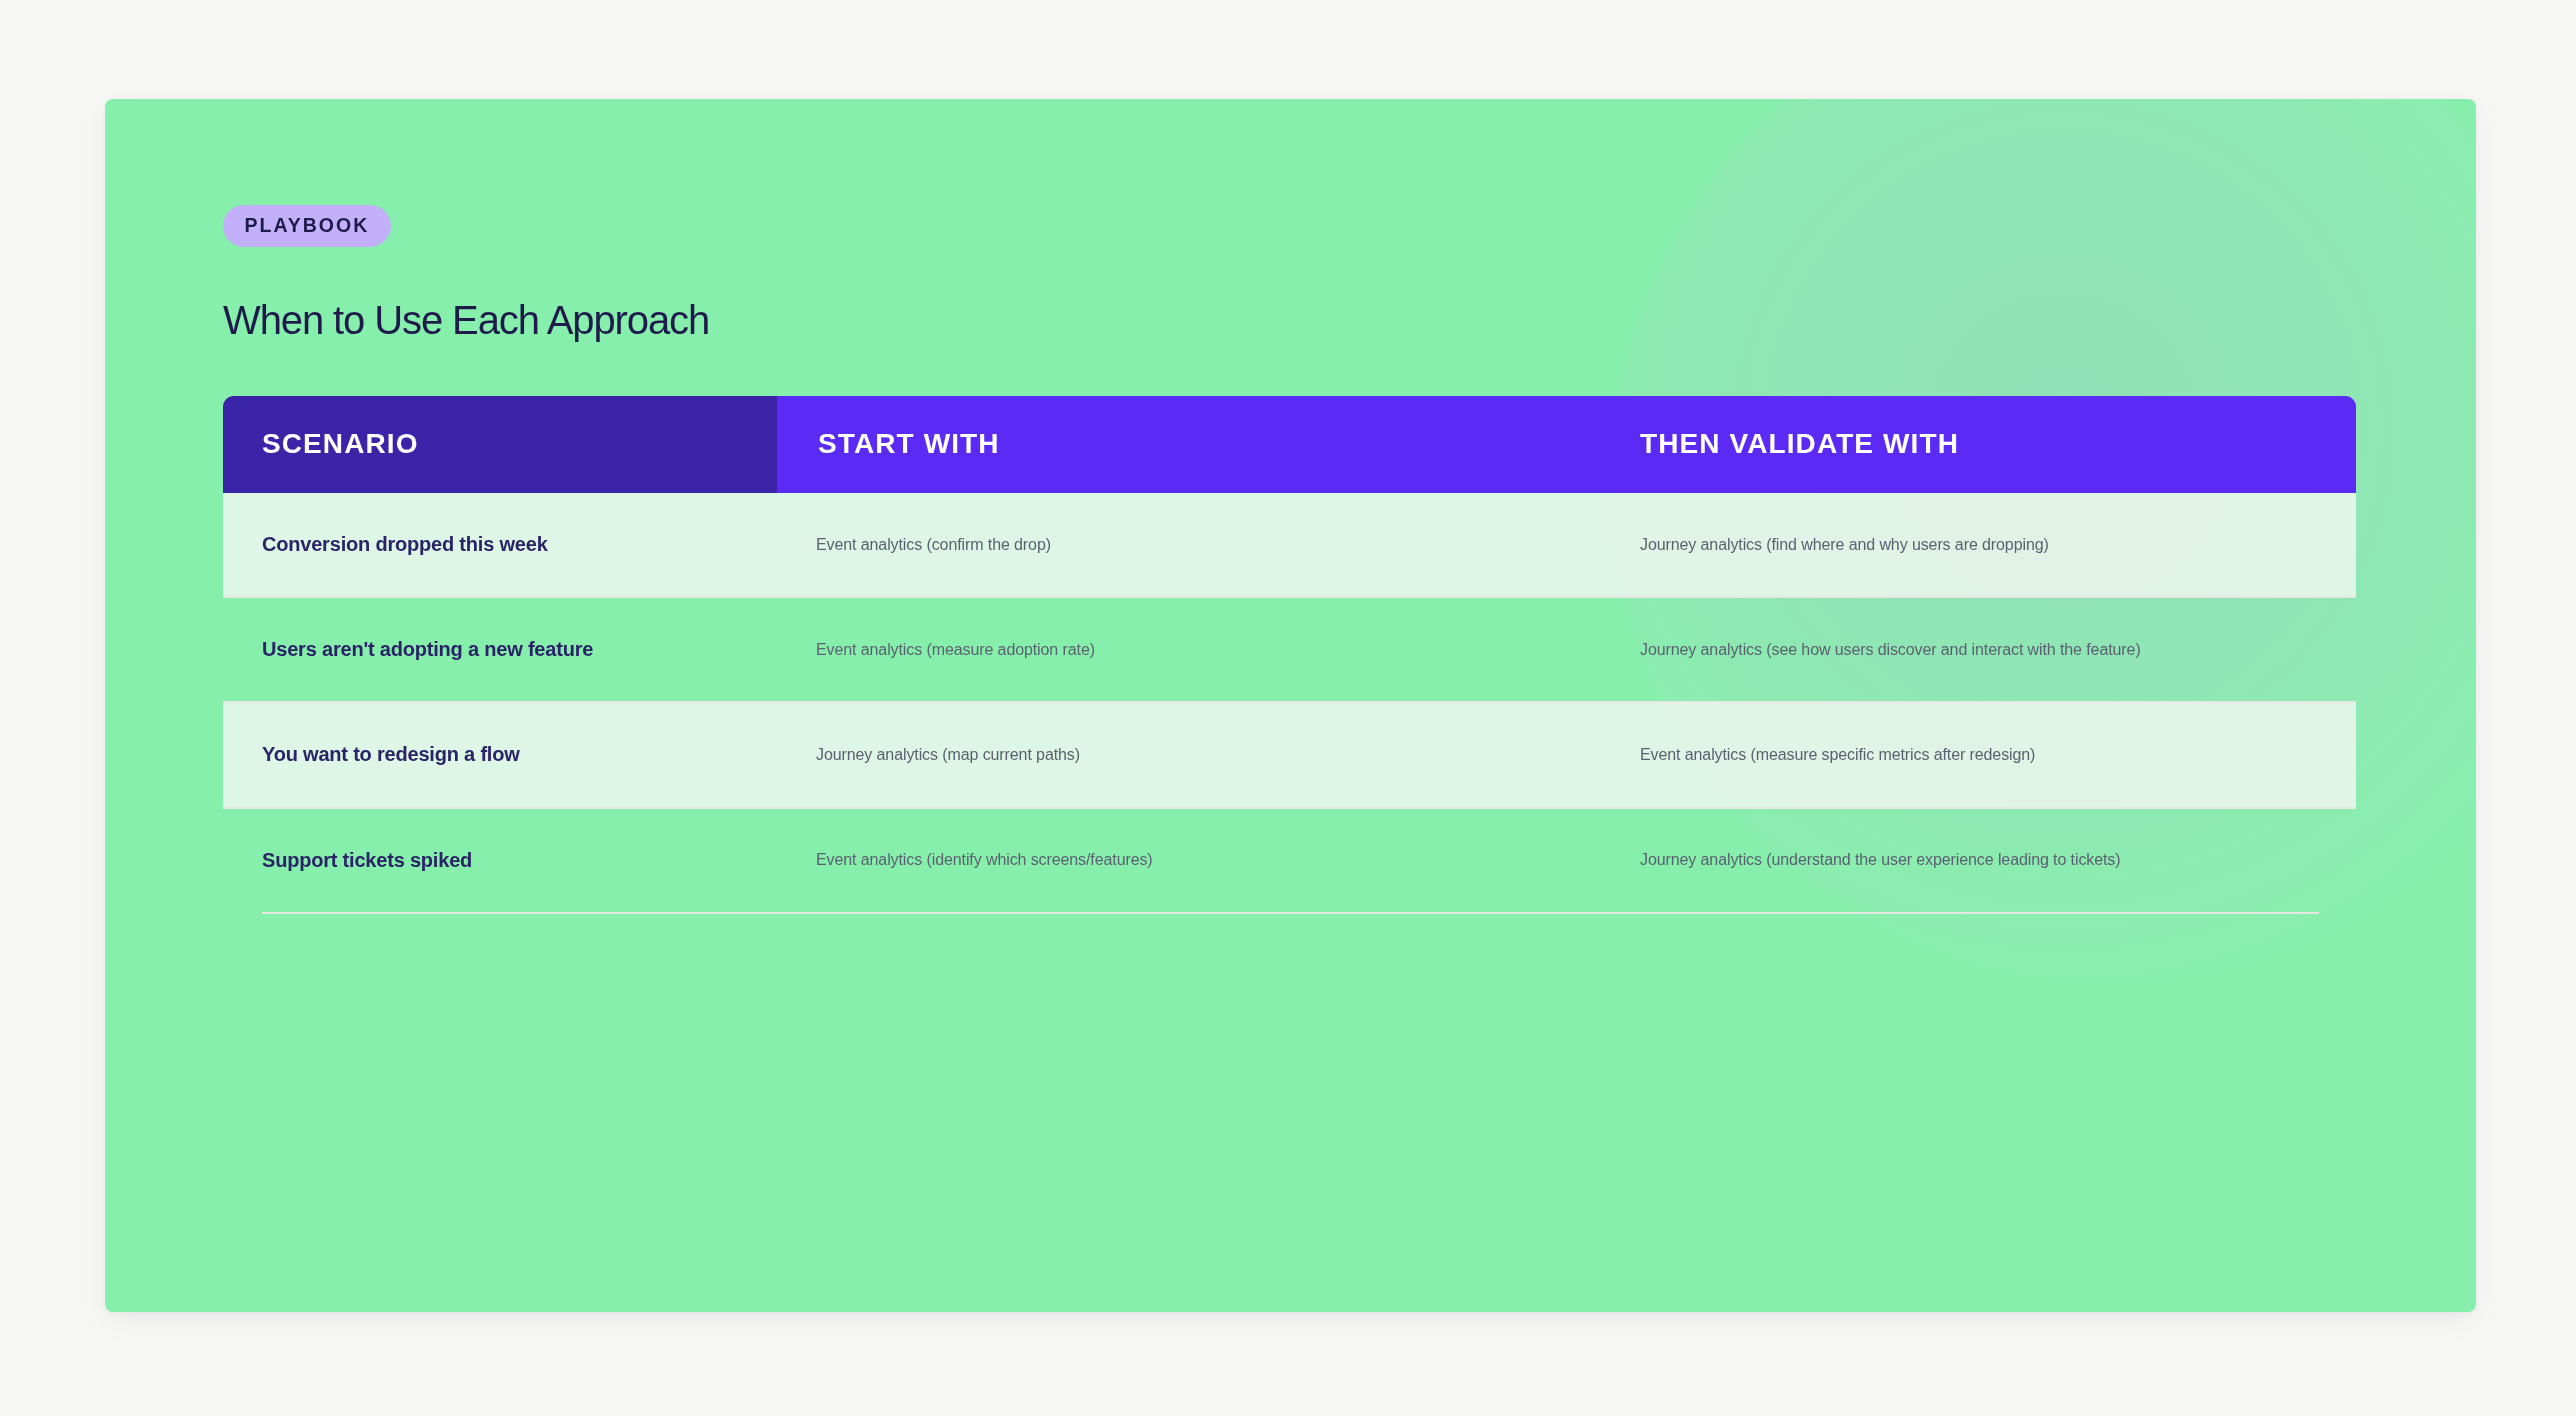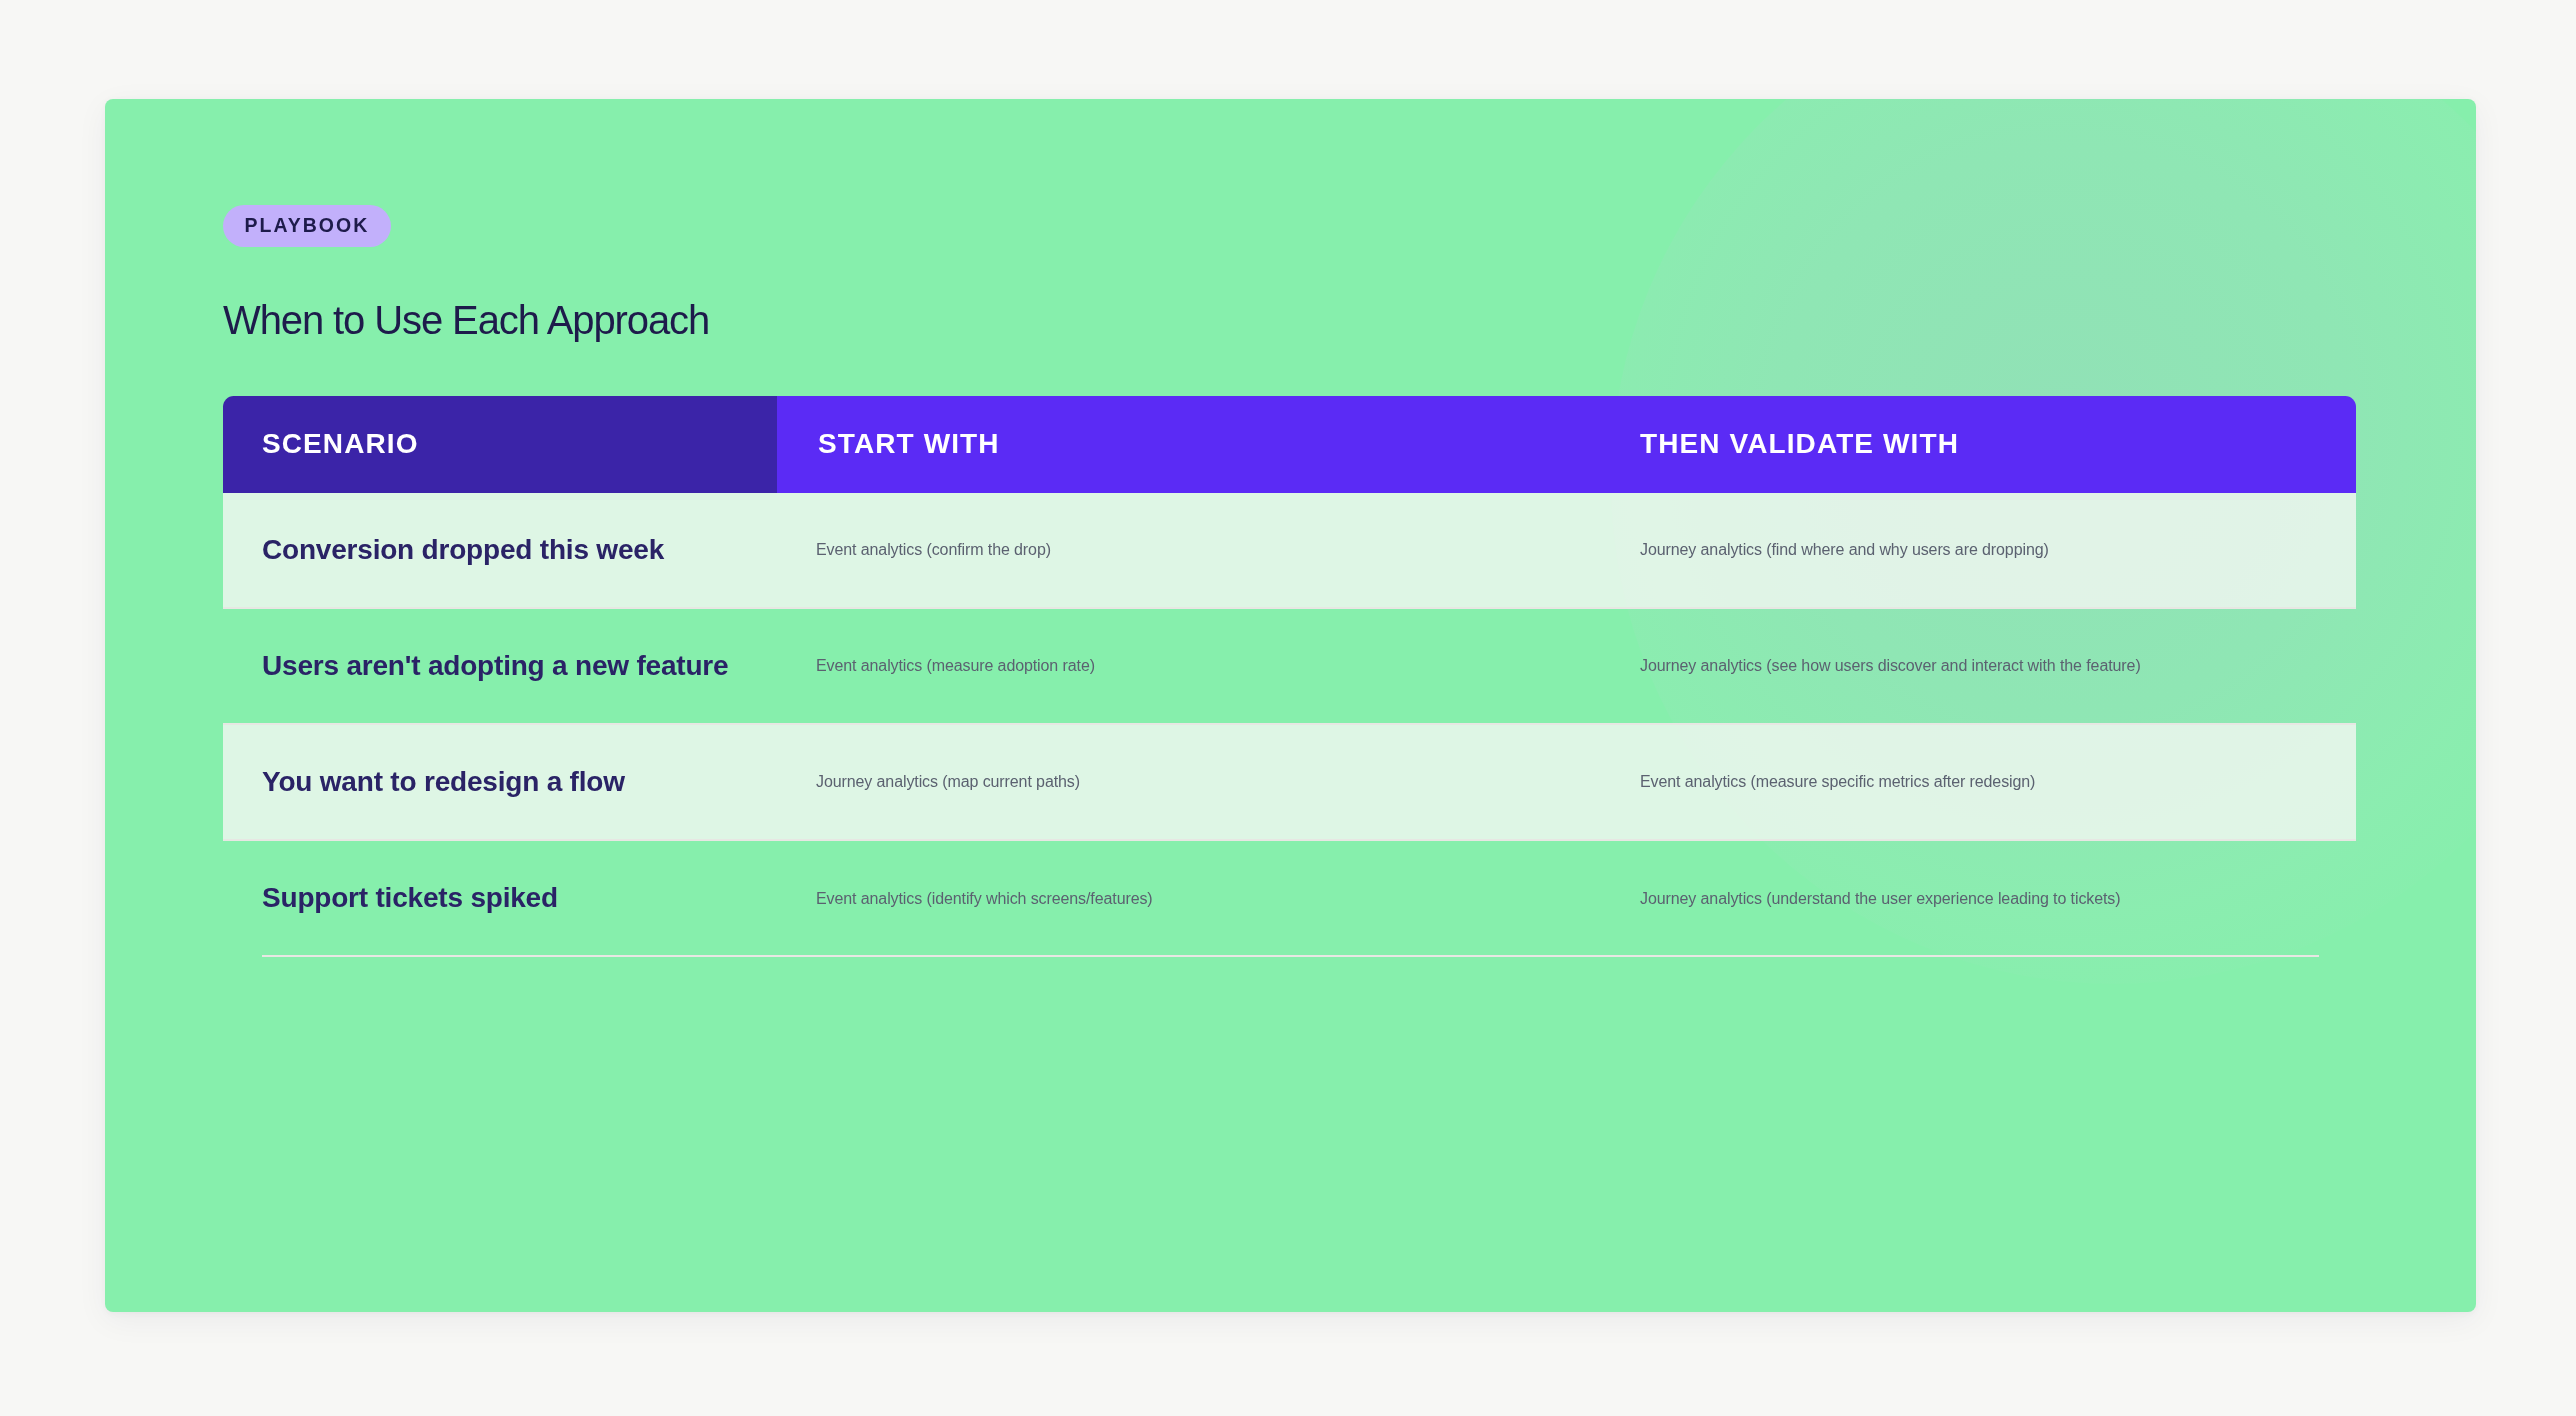--- a/index.html
+++ b/index.html
@@ -129,21 +129,21 @@
   }
 
   .table tbody tr.tinted td { background: rgba(247,247,245,0.78); }
   .table tbody tr.plain  td { background: transparent; }
 
   .table tbody tr.last td {
     border-bottom: none;
   }
 
   .cell-scenario {
-    font-size: 28px;
+    font-size: 20px;
     font-weight: 700;
     color: #2a2366;
     letter-spacing: -0.2px;
     line-height: 1.36;
   }
 
   .cell-body {
     font-size: 16px;
     font-weight: 400;
     color: #5b6170;

